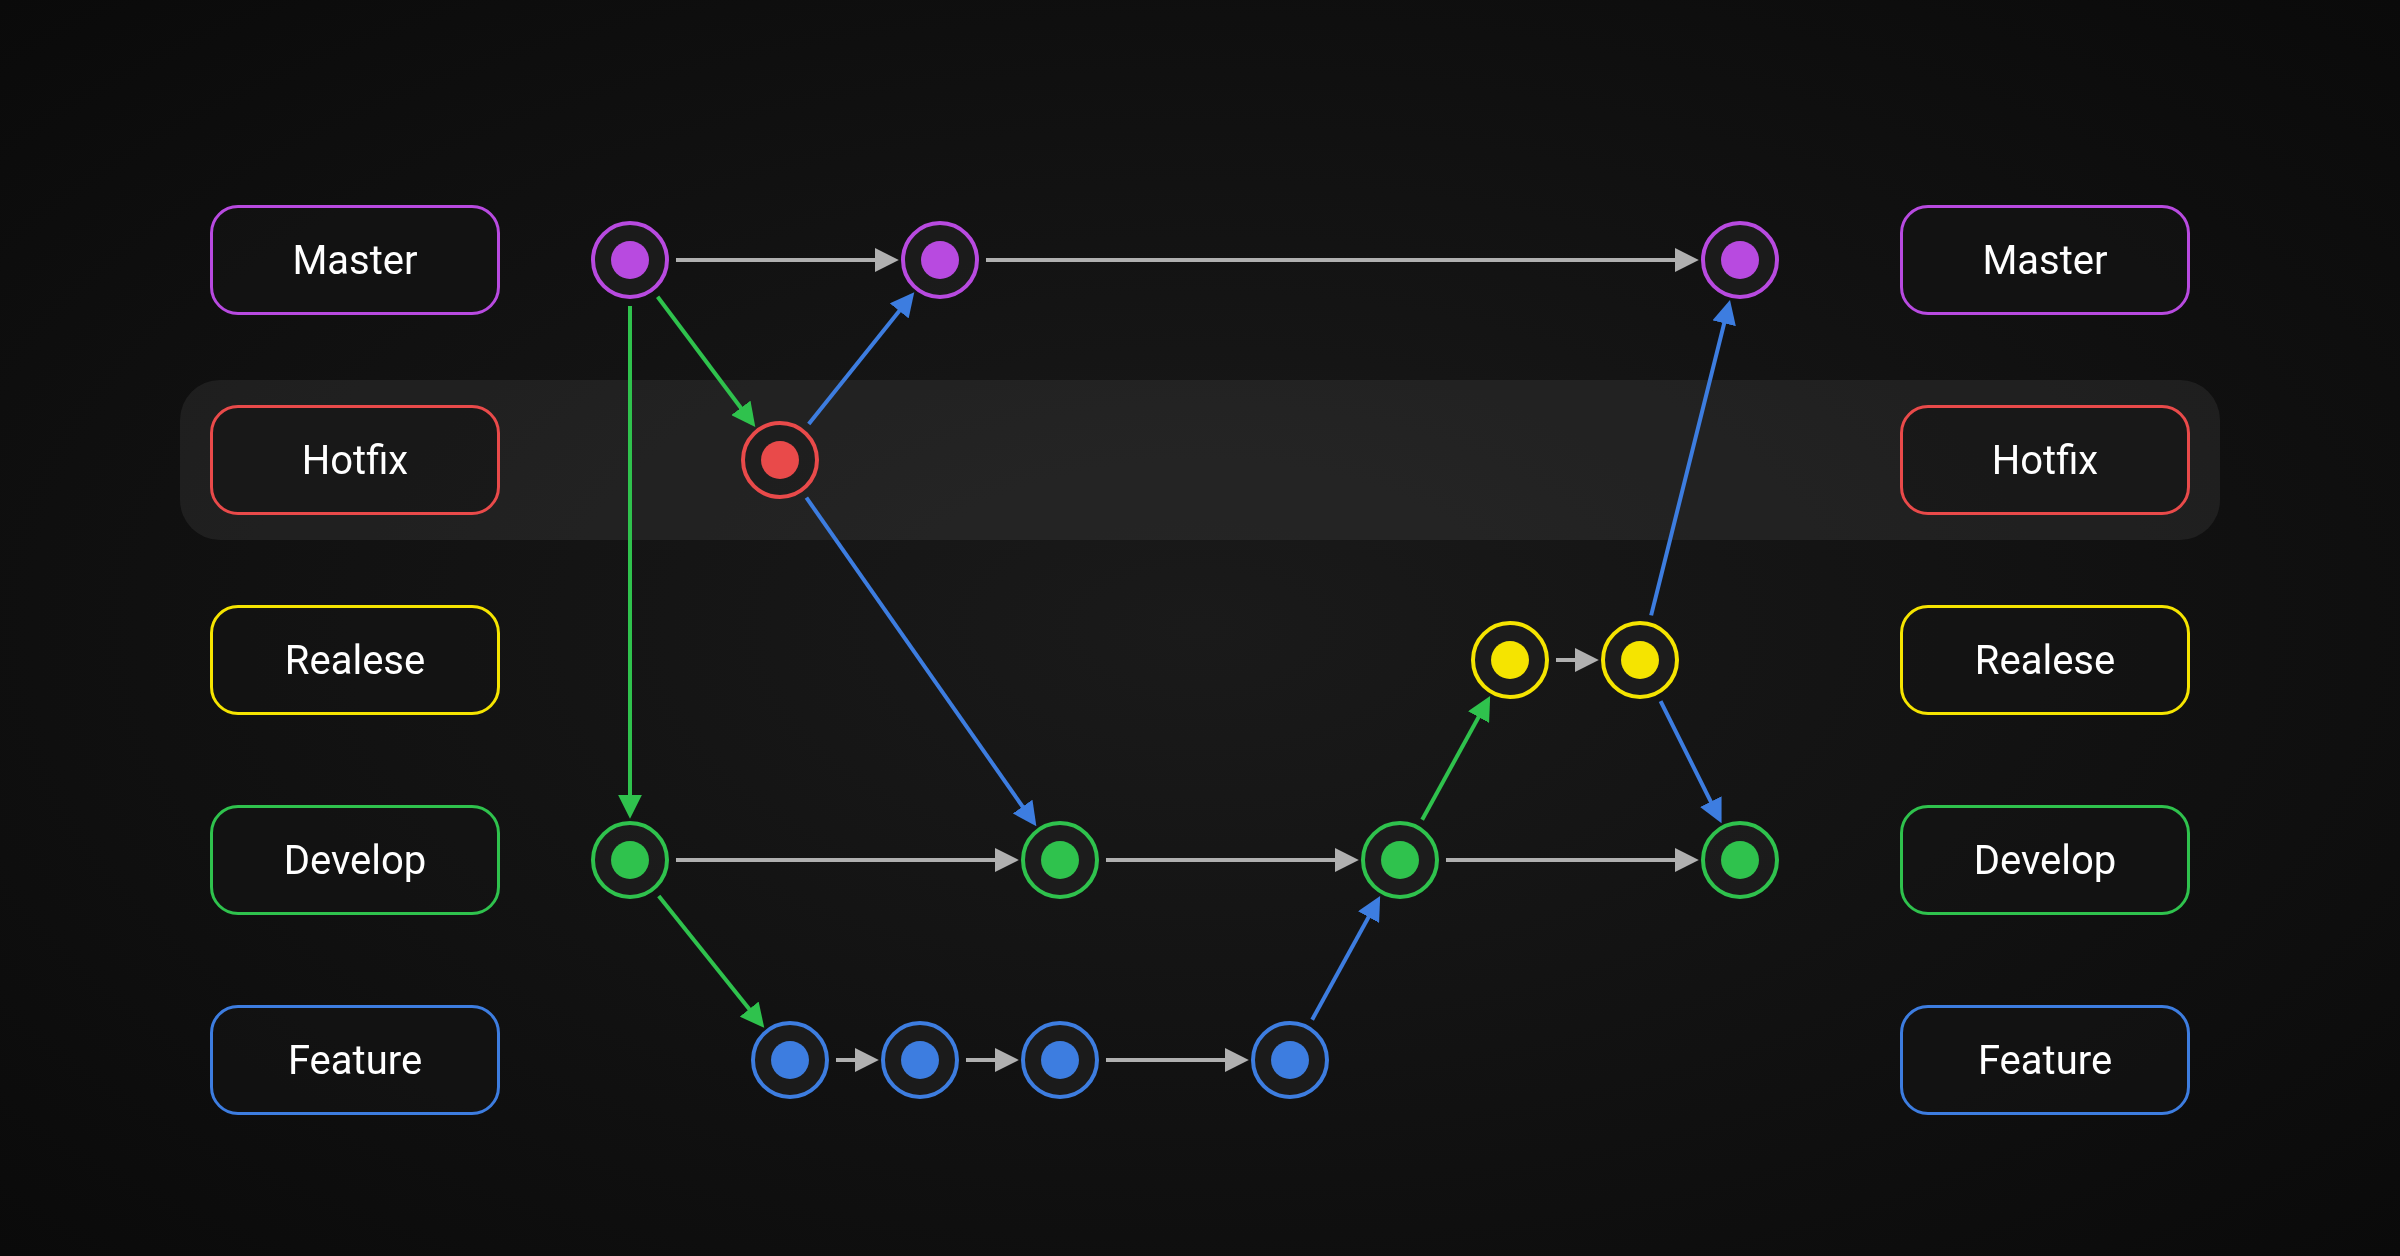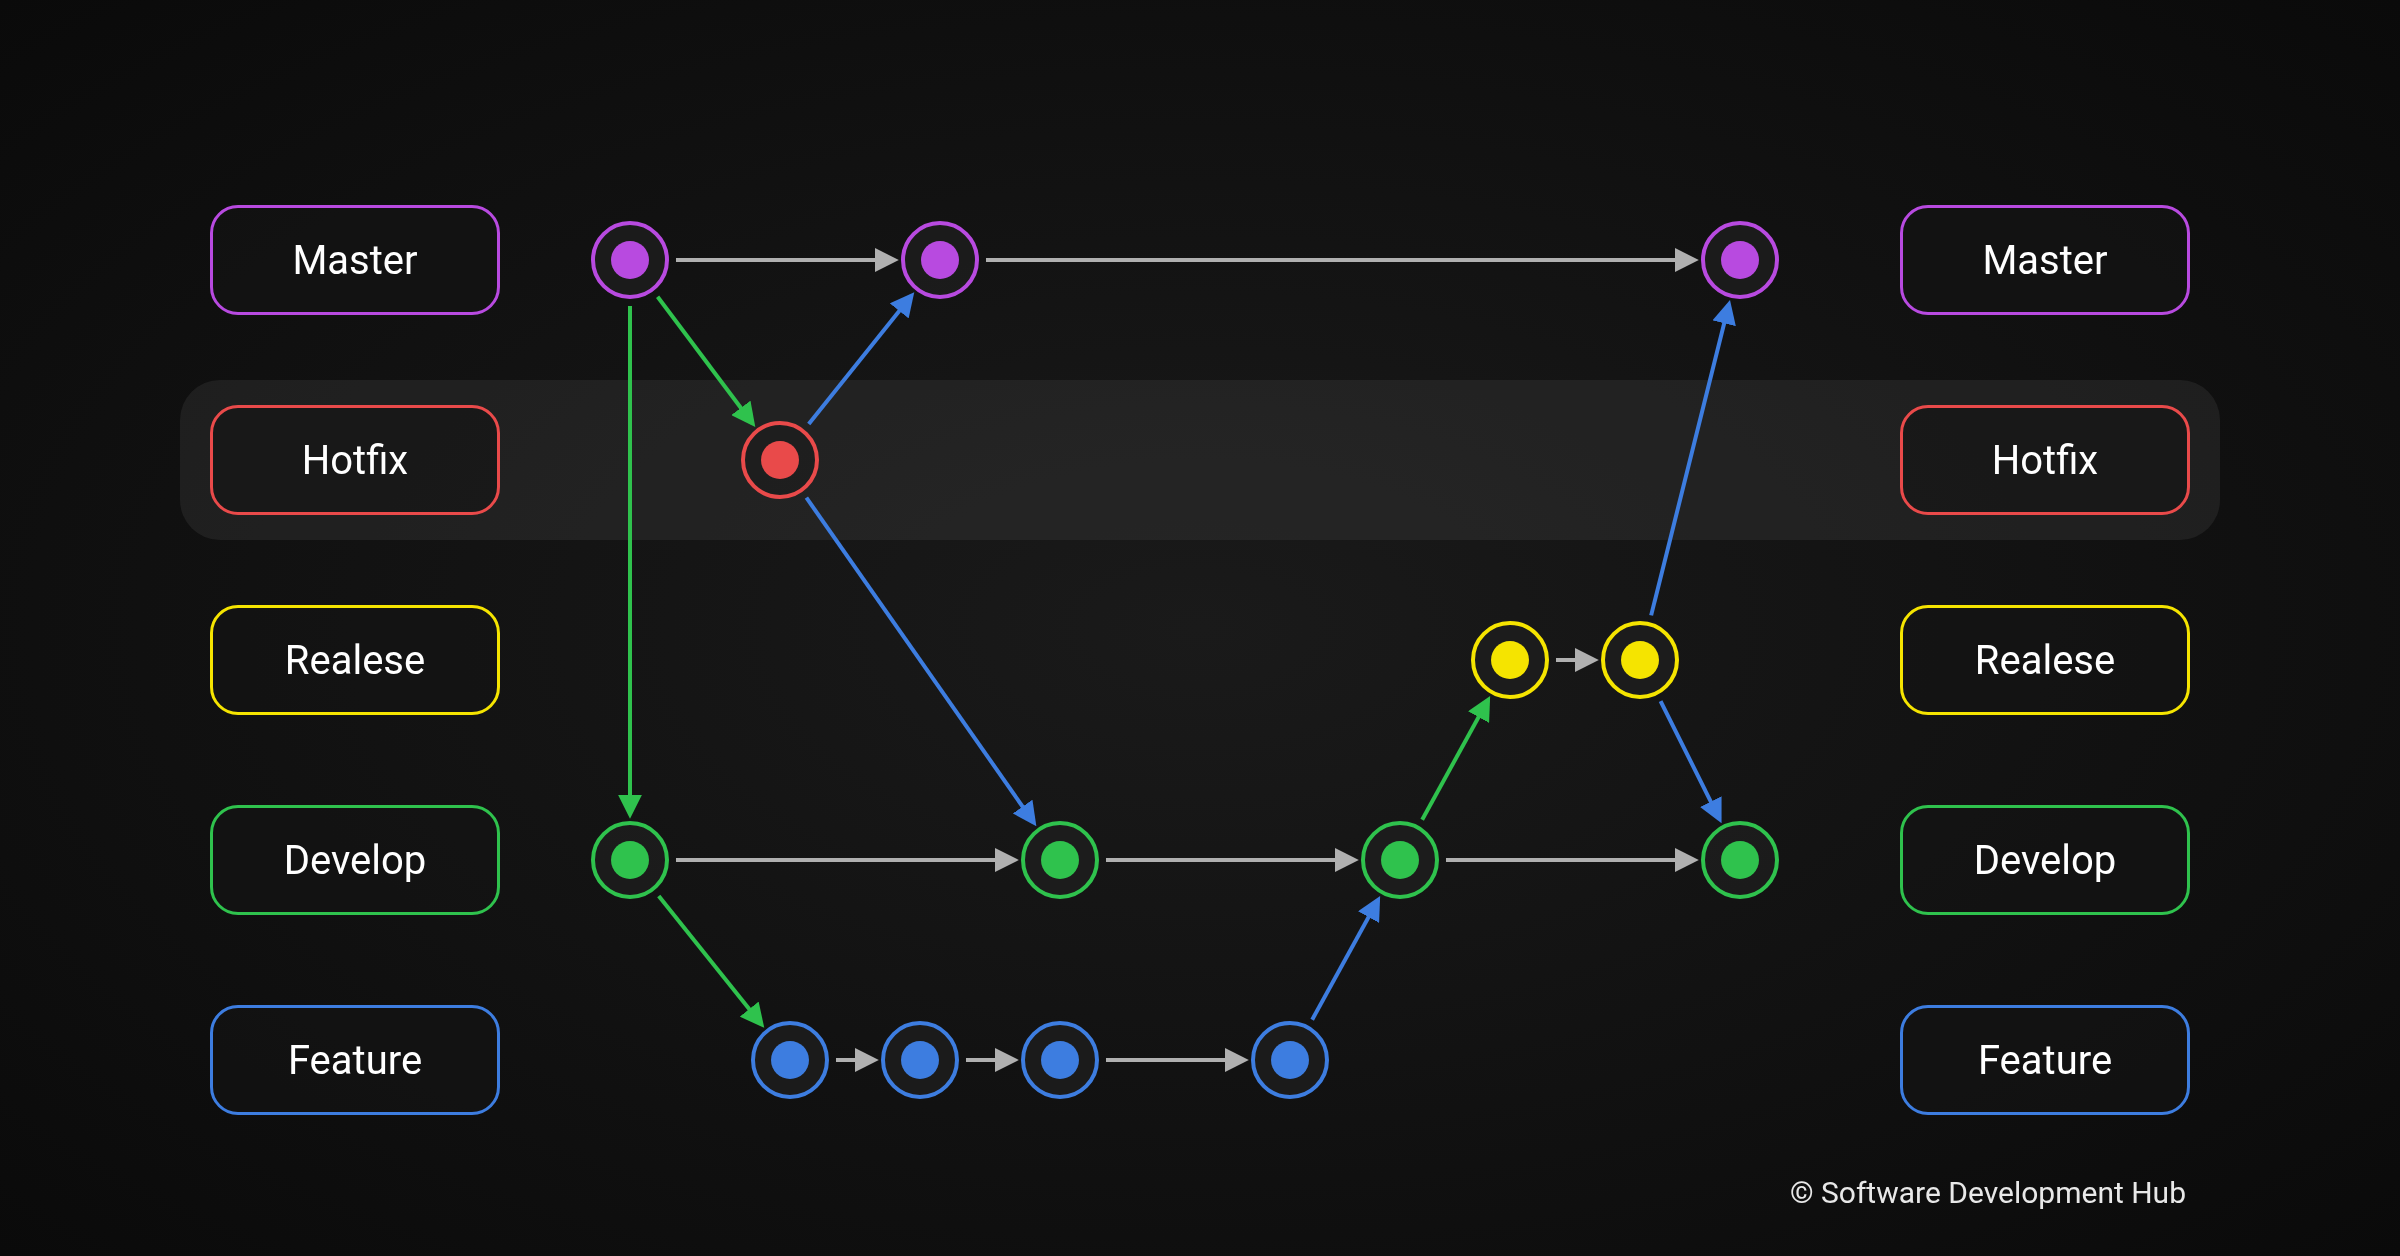--- a/index.html
+++ b/index.html
@@ -178,14 +178,13 @@
         <span>Develop</span>
       </div>
       <div class="branch-label" style="left: 210px; top: 1005px; border-color: rgb(61, 125, 224);">
         <span>Feature</span>
       </div>
       <div class="branch-label" style="left: 1900px; top: 1005px; border-color: rgb(61, 125, 224);">
         <span>Feature</span>
       </div>
     </div>
 
-  <div class="copyright" id="copyright" style="left: 1790px; top: 1175px;">© Software Development Hub</div>
 </div>
 
 </body></html>

